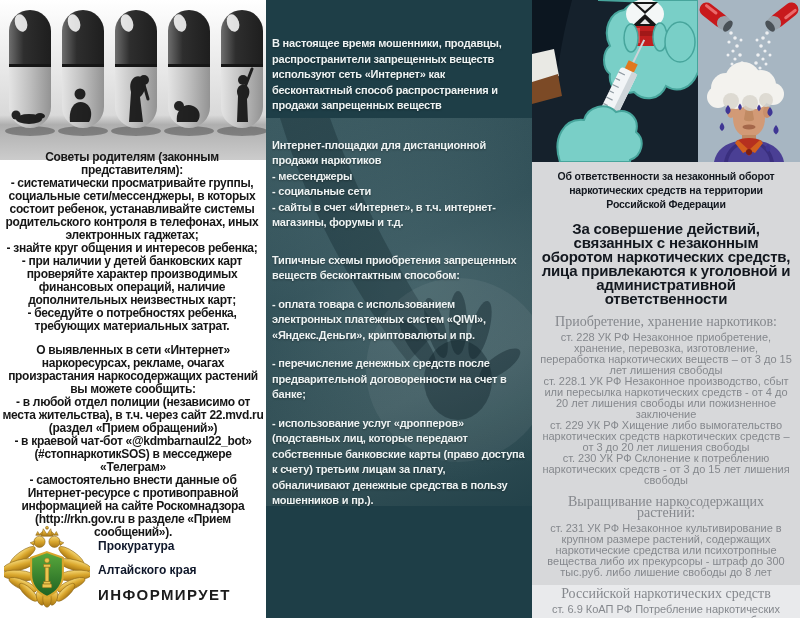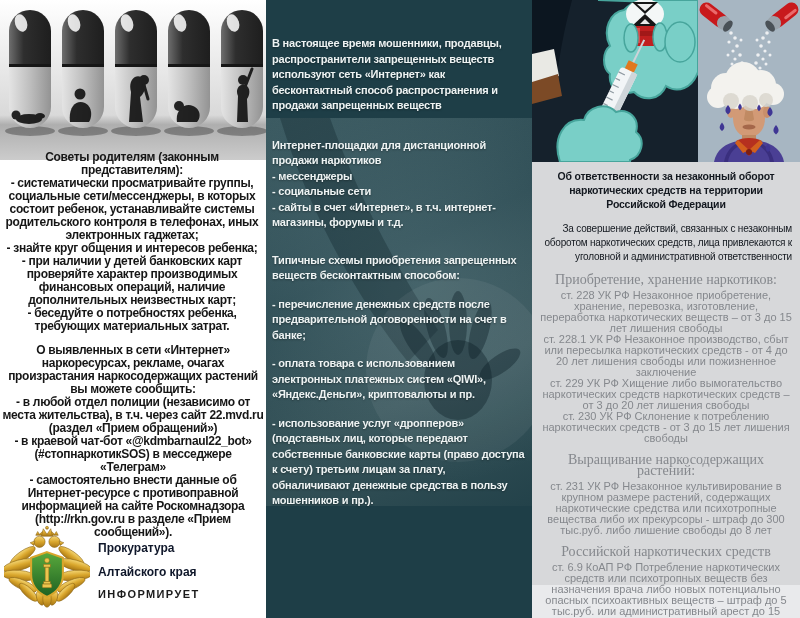--- a/index.html
+++ b/index.html
@@ -13,21 +13,21 @@
   .pills-wrap{position:absolute;top:0;left:0;width:266px;height:160px;}
   .advice-block{position:absolute;top:151px;left:5px;right:7px;text-align:center;}
   .report-block{position:absolute;top:344px;left:1px;right:1px;text-align:center;}
   .l-text{margin:0;font-size:12px;font-weight:bold;letter-spacing:-0.3px;
     line-height:13px;color:var(--left-text-color,#161616);}
   .l-footer{position:absolute;left:4px;right:0;bottom:2px;height:96px;
     display:flex;align-items:center;}
   .emblem-wrap{width:86px;height:92px;flex:0 0 86px;}
   .org-box{margin-left:8px;}
   .org-line{font-size:12px;font-weight:bold;color:#0f172a;line-height:24px;}
-  .org-note{font-size:11px;font-weight:bold;letter-spacing:1.4px;color:#1c1c1c;margin-top:4px;}
+  .org-note{font-size:15px;font-weight:bold;letter-spacing:1.4px;color:#1c1c1c;margin-top:4px;}
 
   
   .panel-middle{left:266px;width:266px;background:var(--middle-bg,#1e3e47);}
   .photo-layer{position:absolute;top:118px;left:0;width:266px;height:388px;
     background:
       radial-gradient(ellipse 130% 75% at 58% 42%, rgba(130,160,165,0.28), rgba(0,0,0,0) 70%),
       linear-gradient(155deg,#3c5b62 0%,#2b4a52 38%,#365359 68%,#23424a 100%);}
   .photo-layer svg{position:absolute;inset:0;}
   .m-content{position:absolute;inset:0;padding:36px 6px 0;text-align:left;}
   .m-text{margin:0;font-size:11px;font-weight:bold;letter-spacing:-0.2px;
@@ -41,22 +41,22 @@
   
   .panel-right{left:532px;width:268px;background:var(--right-text-bg,#d7d8da);}
   .r-images{position:absolute;top:0;left:0;width:268px;height:162px;display:flex;}
   .syringe-wrap{width:166px;height:162px;background:var(--right-image-bg,#15212c);}
   .cloudhead-wrap{width:102px;height:162px;background:var(--head-image-bg,#a7b6c2);}
   .r-band{position:absolute;left:0;right:0;bottom:0;height:33px;background:#e9eaec;}
   .r-text{position:absolute;top:162px;left:0;right:0;bottom:0;
     padding:7px 8px 0;text-align:center;z-index:1;}
   .r-title{margin:0;font-size:10.5px;font-weight:bold;line-height:14px;
     letter-spacing:-0.2px;color:var(--right-title-color,#13181f);}
-  .r-subtitle{margin:11px 0 0;font-size:10px;font-weight:normal;line-height:14px;
-    letter-spacing:-0.2px;color:var(--right-title-color,#13181f);text-align:right;}
+  .r-subtitle{margin:11px 0 0;font-size:15px;font-weight:bold;line-height:14px;
+    letter-spacing:-0.2px;color:var(--right-title-color,#13181f);}
   .r-label{margin:10px 0 5px;font-size:14px;line-height:11px;
     color:var(--right-body-color,#85888d);font-family:Liberation Serif, serif;}
   .r-body{margin:0;font-size:11px;line-height:11px;
     color:var(--right-body-color,#85888d);}
 </style>
 </head>
 <body>
 
 <div class="poster">
 
@@ -250,22 +250,22 @@
     </div>
     <div class="m-content">
       <p class="m-text">В настоящее время мошенники, продавцы, распространители запрещенных веществ используют сеть «Интернет» как бесконтактный способ распространения и продажи запрещенных веществ</p>
       <div class="m-platforms">
         <p class="m-text">Интернет-площадки для дистанционной продажи наркотиков</p>
         <p class="m-text">- мессенджеры</p>
         <p class="m-text">- социальные сети</p>
         <p class="m-text">- сайты в счет «Интернет», в т.ч. интернет-магазины, форумы и т.д.</p>
       </div>
       <p class="m-text m-schemes-title">Типичные схемы приобретения запрещенных веществ бесконтактным способом:</p>
+      <p class="m-text m-scheme">- оплата товара с использованием электронных платежных систем «QIWI», «Яндекс.Деньги», криптовалюты и пр.</p>
       <p class="m-text m-scheme">- перечисление денежных средств после предварительной договоренности на счет в банке;</p>
-      <p class="m-text m-scheme">- оплата товара с использованием электронных платежных систем «QIWI», «Яндекс.Деньги», криптовалюты и пр.</p>
       <p class="m-text m-scheme">- использование услуг «дропперов» (подставных лиц, которые передают собственные банковские карты (право доступа к счету) третьим лицам за плату, обналичивают денежные средства в пользу мошенников и пр.).</p>
     </div>
   </section>
 
   <section class="panel panel-right">
     <div class="r-band"></div>
 
     <div class="r-images">
       <div class="syringe-wrap">
         <svg viewBox="0 0 166 162" width="166" height="162">

